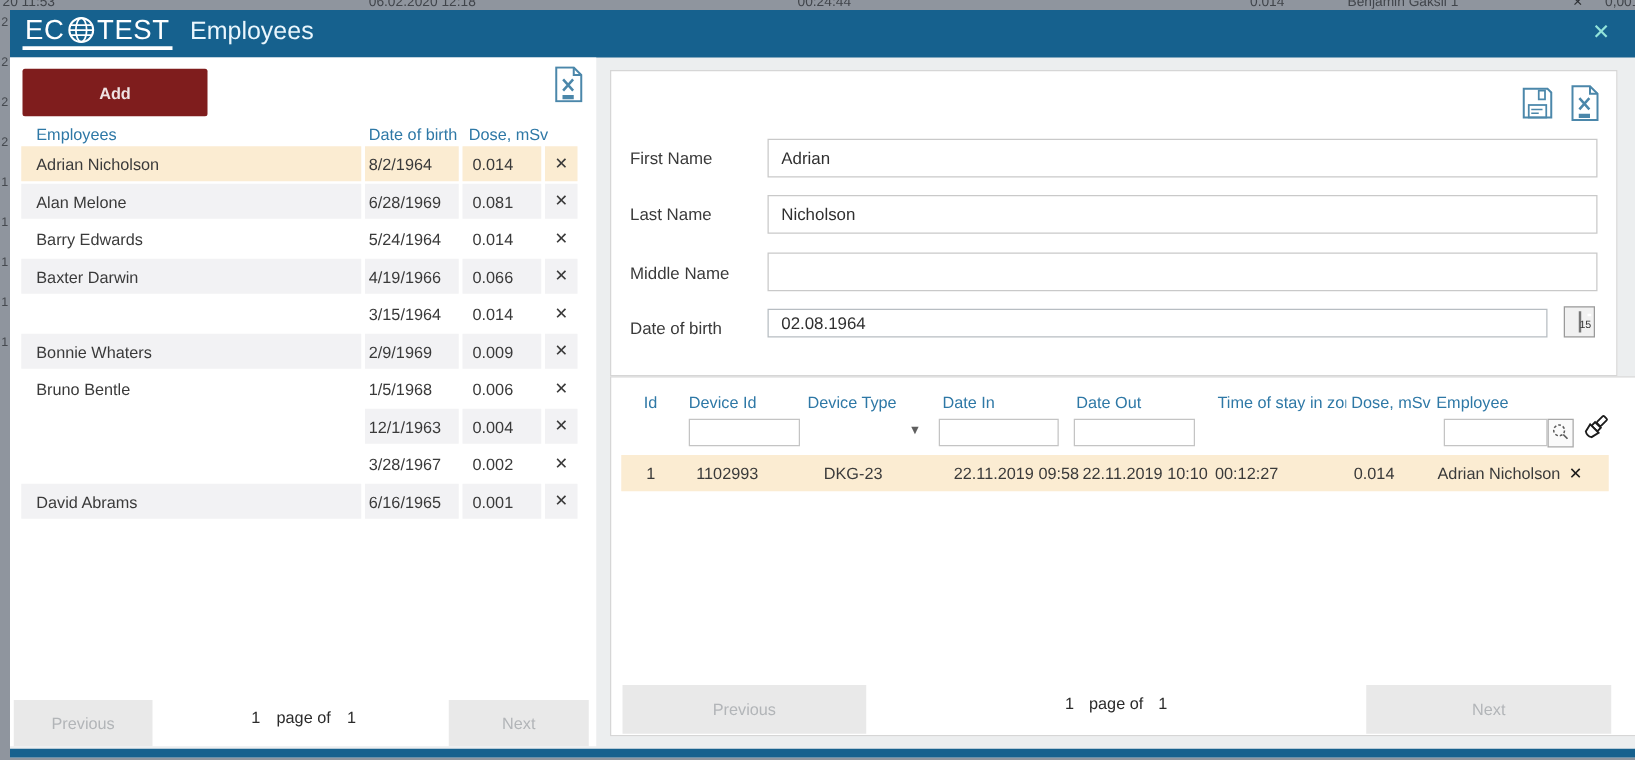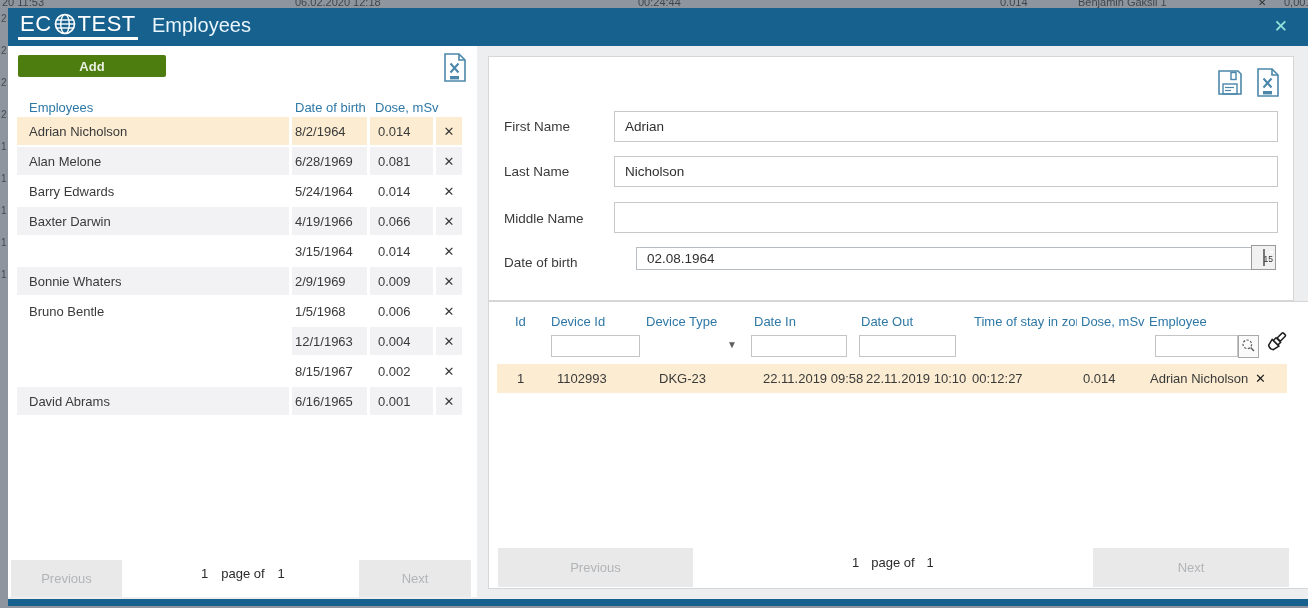--- a/index.html
+++ b/index.html
@@ -19,21 +19,21 @@
   #titlebar{position:absolute;left:0;top:0;width:100%;height:38px;background:#16618e;}
   #logo{position:absolute;left:10px;top:4px;display:flex;align-items:center;
         border-bottom:3px solid #fff;padding:0 2px 1px 2px;}
   #logo .lg-txt{color:#fff;font-weight:400;font-size:22px;letter-spacing:.5px;line-height:24px;}
   #logo svg{margin:0 1px;}
   #win-title{position:absolute;left:144px;top:6px;color:#e9f6fd;font-size:20px;font-weight:300;}
   #close-btn{position:absolute;right:20px;top:8px;color:#93e4da;font-size:17px;font-weight:400;cursor:pointer;}
 
   
   #left-panel{position:absolute;left:0;top:38px;width:469px;height:551px;background:#fff;}
-  #add-btn{position:absolute;left:10px;top:9px;width:148px;height:22px;background:#4d7c0f;
+  #add-btn{position:absolute;left:10px;top:9px;width:148px;height:38px;background:#7f1d1d;
            border:none;border-radius:2px;color:rgba(255,255,255,.88);font-size:13px;font-weight:700;
            font-family:inherit;cursor:pointer;}
   .excel-btn{position:absolute;cursor:pointer;background:none;border:none;padding:0;}
   #left-excel{left:434px;top:7px;}
   .lhead{position:absolute;top:54px;color:#2e78a6;font-size:13px;cursor:pointer;}
   #lrows{position:absolute;left:0;top:70px;width:469px;}
   .lrow{position:relative;height:30px;--rowbg:#fff;cursor:pointer;}
   .lrow:nth-child(even){--rowbg:#f2f2f4;}
   .lrow.selected{--rowbg:#fbecd2;}
   .lrow .cell{position:absolute;top:1px;height:28px;background:var(--rowbg);
@@ -176,21 +176,21 @@
           <span class="cell c-dob">1/5/1968</span>
           <span class="cell c-dose">0.006</span>
           <span class="cell c-del">✕</span>
         </div>
         <div class="lrow">
           <span class="cell c-dob">12/1/1963</span>
           <span class="cell c-dose">0.004</span>
           <span class="cell c-del">✕</span>
         </div>
         <div class="lrow">
-          <span class="cell c-dob">8/15/1967</span>
+          <span class="cell c-dob">3/28/1967</span>
           <span class="cell c-dose">0.002</span>
           <span class="cell c-del">✕</span>
         </div>
         <div class="lrow">
           <span class="cell c-name">David Abrams</span>
           <span class="cell c-dob">6/16/1965</span>
           <span class="cell c-dose">0.001</span>
           <span class="cell c-del">✕</span>
         </div>
       </div>
@@ -223,21 +223,21 @@
         </svg>
       </button>
 
       <span class="f-label" style="top:62px">First Name</span>
       <input class="f-input" style="top: 54px;" value="Adrian">
       <span class="f-label" style="top:107px">Last  Name</span>
       <input class="f-input" style="top: 99px;" value="Nicholson">
       <span class="f-label" style="top:154px">Middle Name</span>
       <input class="f-input" style="top: 145px;" value="">
       <span class="f-label" style="top:198px">Date of birth</span>
-      <input class="f-input" id="dob-input" style="top: 190px; margin-left: 22px;" value="02.08.1964">
+      <input class="f-input" id="dob-input" style="top: 190px;" value="02.08.1964">
       <button id="cal-btn">
         <span id="cal-inner">
           <span class="cal-top"></span><span class="cal-dot"></span>
           <span class="cal-day">15</span>
         </span>
       </button>
     </div>
 
     <div class="rbox" id="table-box">
       <span class="dhead" style="left:26px">Id</span>

